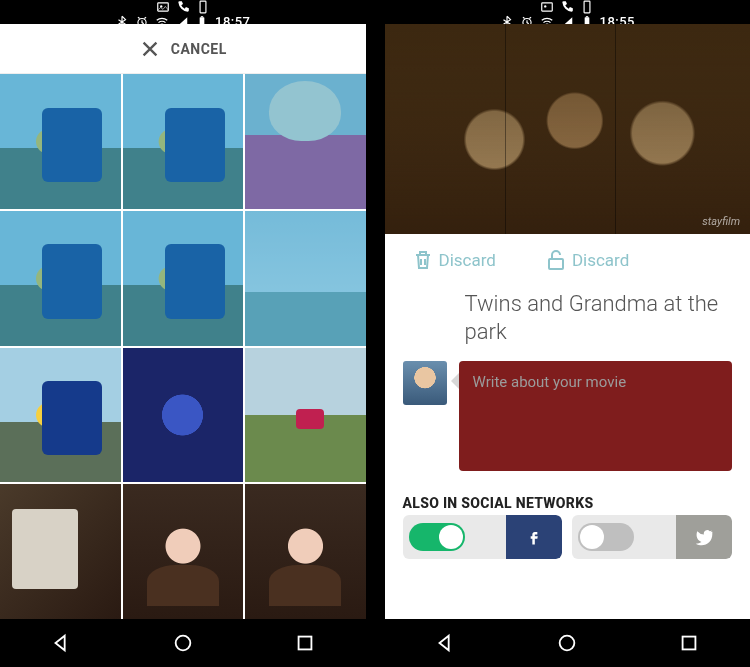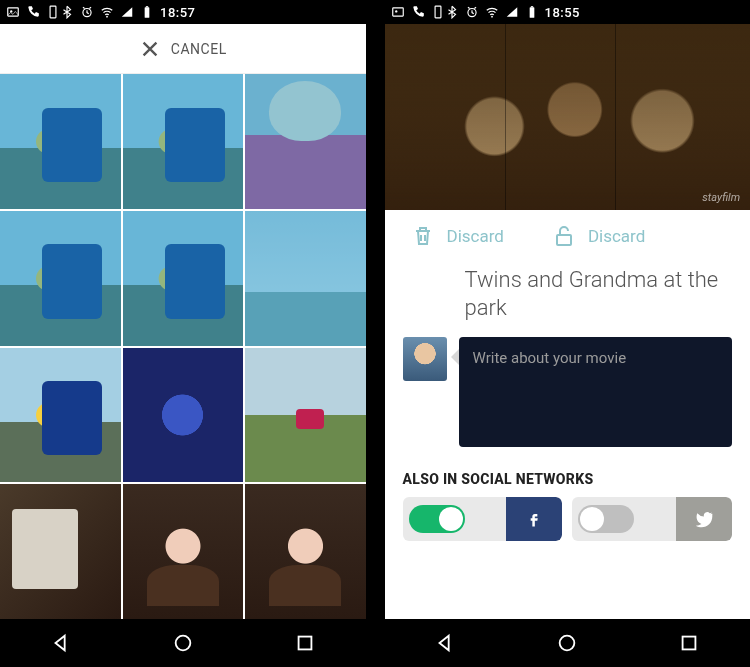--- a/index.html
+++ b/index.html
@@ -23,20 +23,21 @@
   
   .status {
     height: 24px;
     background: #000;
     color: #fff;
     display: flex;
     align-items: center;
     font-size: 12px;
     padding: 0 6px;
     justify-content: flex-start;
+    flex-direction: column;
   }
   .status .left, .status .right { display: flex; align-items: center; gap: 6px; }
   .status svg { width: 14px; height: 14px; fill: #fff; }
   .status .time { font-size: 13px; font-weight: 500; letter-spacing: .5px; }
 
   
   .navbar {
     height: 48px;
     background: #000;
     display: flex;
@@ -52,21 +53,21 @@
     align-items: center;
     background: #fff;
     border-bottom: 1px solid #eee;
   }
   .select-bar .half {
     flex: 1;
     display: flex;
     align-items: center;
     gap: 10px;
     justify-content: center;
-    font-weight: 400;
+    font-weight: 700;
     font-size: 14px;
     color: #555;
     letter-spacing: .5px;
   }
   .select-bar svg { width: 22px; height: 22px; stroke: #555; stroke-width: 2.5; fill: none; }
 
   .grid {
     flex: 1;
     display: grid;
     grid-template-columns: repeat(3, 1fr);
@@ -97,40 +98,40 @@
   .meter { background: linear-gradient(135deg,#4a3a2a,#2a1a12); }
   .meter::before{content:"";position:absolute;left:10%;top:18%;width:55%;height:60%;background:#d8d2c6;border-radius:4px;}
   .oct { background:#1b2568; }
   .oct::before{content:"";position:absolute;left:22%;top:22%;width:56%;height:56%;background:radial-gradient(circle,#3a56c4 40%,transparent 41%);}
   .kid { background: linear-gradient(#aac6d6,#aac6d6 45%, #c48 45%); }
   .kid::before{content:"";position:absolute;left:20%;top:5%;width:60%;height:45%;background:#f3e9d8;border-radius:50% 50% 45% 45%;}
 
   
   .ph2 { background:#fff;margin-left:19px; }
   .hero {
-    height: 186px;
+    height: 210px;
     background: linear-gradient(to bottom, rgba(40,25,5,.7),rgba(40,25,5,.35)),
       radial-gradient(circle at 30% 55%, #f0c890 10%, transparent 11%),
       radial-gradient(circle at 52% 46%, #e0b078 12%, transparent 13%),
       radial-gradient(circle at 76% 52%, #f0c890 10%, transparent 11%),
       linear-gradient(#6a4a2a,#3a2412);
     position: relative;
   }
   .hero::after{content:"";position:absolute;left:33%;top:0;bottom:0;width:1px;background:rgba(0,0,0,.4);box-shadow: 110px 0 rgba(0,0,0,.4);}
   .hero .wm{position:absolute;bottom:6px;right:10px;font-size:11px;color:rgba(255,255,255,.6);font-style:italic;}
 
   .action-row {
     display:flex;
     gap: 48px;
     padding: 14px 26px 8px;
     color:#8ec4cb;
     font-size: 17px;
     align-items:center;
   }
-  .action-row .act{display:flex;align-items:center;gap:12px;text-align:center;}
+  .action-row .act{display:flex;align-items:center;gap:4px;text-align:center;}
   .action-row svg{width:24px;height:24px;stroke:#8ec4cb;fill:none;stroke-width:2;}
 
   .movie-title{
     font-size: 22px;
     font-weight: 300;
     color: #555;
     padding: 10px 28px 16px 80px;
     line-height: 1.25;
   }
 
@@ -141,38 +142,38 @@
     align-items:flex-start;
   }
   .avatar{
     width:44px;height:44px;border-radius:3px;
     background: radial-gradient(circle at 50% 38%, #e9c6a2 30%, transparent 31%),
                 linear-gradient(#6a8fae,#3a5a7a);
   }
   .ta{
     flex:1;
     height:110px;
-    background:#0f172a;
+    background:#7f1d1d;
     border-radius:4px;
     padding:12px 14px;
     font-size:15px;
     color:#9b9b9b;
     position:relative;
   }
   .ta::before{
     content:"";position:absolute;left:-8px;top:12px;
     border:8px solid transparent;border-right-color:#d7d7d7;border-left:none;
   }
 
   .social-hdr{
     font-weight:800;
     font-size:14px;
     letter-spacing:.3px;
     color:#222;
-    padding: 24px 18px 10px;
+    padding: 24px 18px 4px;
   }
   .social-row{
     display:flex;
     gap:10px;
     padding:0 18px 6px;
   }
   .social{
     flex:1;
     height:44px;
     border-radius:6px;

